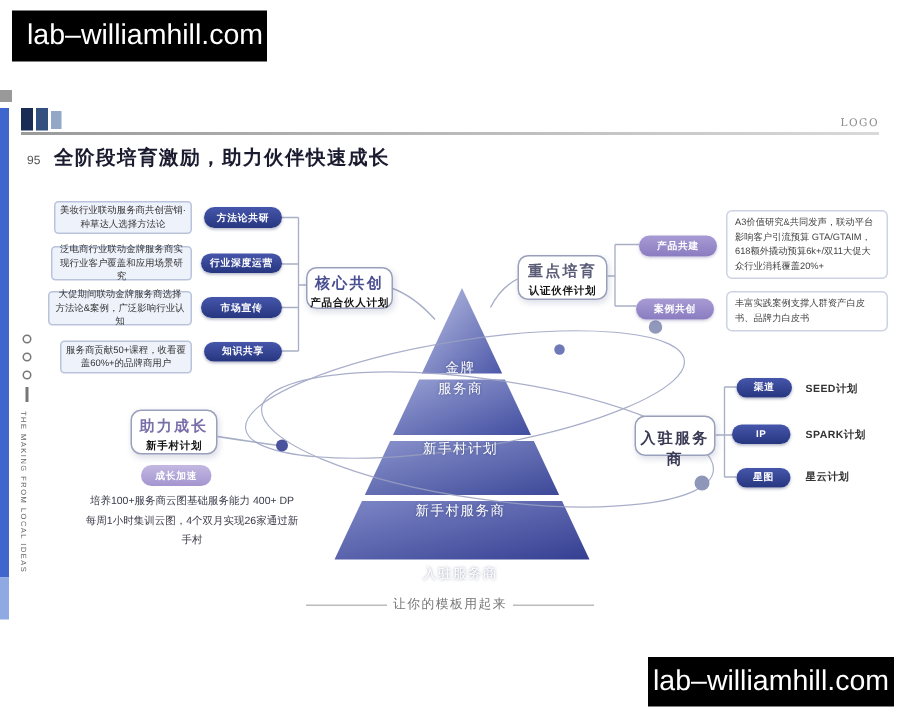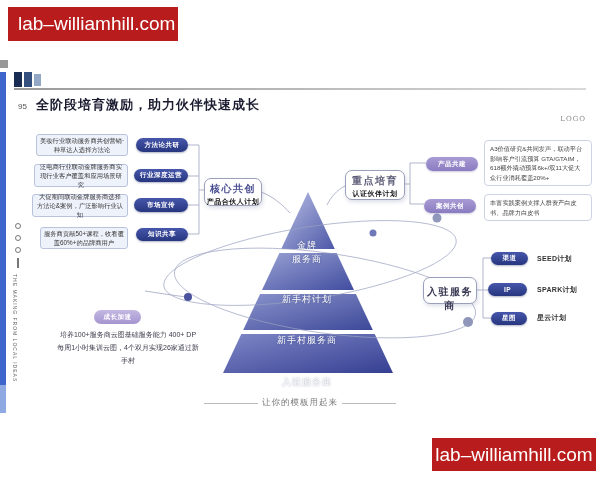--- a/index.html
+++ b/index.html
@@ -1,25 +1,25 @@
 <!DOCTYPE html>
 <html><head>
 <meta charset="utf-8">
 <style>
   html,body{margin:0;padding:0;background:#fff;}
   #screen{position:relative;width:600px;height:480px;background:#ffffff;overflow:hidden;
           font-family:"Liberation Sans",sans-serif;}
   .abs{position:absolute;}
-  .wm{background:#b91c1c;color:#fff;font-size:19px;display:flex;align-items:center;
+  .wm{background:#000000;color:#fff;font-size:19px;display:flex;align-items:center;
       font-family:"Liberation Sans",sans-serif;}
   .sq{position:absolute;}
   .hline{position:absolute;height:2px;background:linear-gradient(90deg,#9a9a9a,#d9d9d9);}
   .title{font-family:"DejaVu Serif",serif;font-weight:600;color:#1b1b30;font-size:13px;letter-spacing:1px;}
   .pagenum{font-size:8px;color:#555;}
-  .logo{font-family:"DejaVu Serif",serif;font-size:7px;color:#8a8a8a;letter-spacing:1px;margin-top:37px;}
+  .logo{font-family:"DejaVu Serif",serif;font-size:7px;color:#8a8a8a;letter-spacing:1px;}
   .note-box{background:#eef2fb;border:1px solid #b9c3dc;border-radius:3px;color:#333;
             font-size:6.3px;line-height:1.45;text-align:center;display:flex;align-items:center;
             justify-content:center;padding:2px 3px;box-sizing:border-box;}
   .pill{color:#fff;border-radius:999px;display:flex;align-items:center;justify-content:center;
         font-size:6.5px;font-weight:bold;letter-spacing:.5px;box-sizing:border-box;}
   .pill-blue{background:linear-gradient(180deg,#4656ab,#27367f);box-shadow:0 1px 2px rgba(30,40,90,.35);}
   .pill-purple{background:linear-gradient(180deg,#a89bd4,#8a7cc0);box-shadow:0 1px 2px rgba(90,80,140,.3);}
   .pill-lav{background:linear-gradient(180deg,#c3b8e2,#a495cf);}
   .white-box{background:#fff;border:1px solid #9aa0bb;border-radius:7px;text-align:center;
              box-shadow:1px 2px 4px rgba(60,70,120,.18);box-sizing:border-box;padding-top:3px;}
@@ -141,20 +141,24 @@
     <div class="box-title gray">重点培育</div>
     <div class="box-sub">认证伙伴计划</div>
   </div>
 
   <div class="abs pill pill-purple" style="left:426px;top:157px;width:52px;height:14px;">产品共建</div>
   <div class="abs rtext" style="left:484px;top:140px;width:108px;">A3价值研究&amp;共同发声，联动平台影响客户引流预算 GTA/GTAIM，618额外撬动预算6k+/双11大促大众行业消耗覆盖20%+</div>
 
   <div class="abs pill pill-purple" style="left:424px;top:199px;width:52px;height:14px;">案例共创</div>
   <div class="abs rtext" style="left:484px;top:194px;width:108px;">丰富实践案例支撑人群资产白皮书、品牌力白皮书</div>
 
+  <div class="abs white-box" style="left:87px;top:273px;width:58px;height:30px;">
+    <div class="box-title purple">助力成长</div>
+    <div class="box-sub">新手村计划</div>
+  </div>
   <div class="abs pill pill-lav" style="left:94px;top:310px;width:47px;height:14px;">成长加速</div>
   <div class="abs growth-note" style="left:57px;top:329px;width:142px;">培养100+服务商云图基础服务能力 400+ DP每周1小时集训云图，4个双月实现26家通过新手村</div>
 
   <div class="abs white-box" style="left:423px;top:277px;width:54px;height:27px;padding-top:7px;">
     <div class="box-title dark">入驻服务商</div>
   </div>
   <div class="abs pill pill-blue" style="left:491px;top:252px;width:37px;height:13px;">渠道</div>
   <div class="abs seed-label" style="left:537px;top:254px;">SEED计划</div>
   <div class="abs pill pill-blue" style="left:488px;top:283px;width:39px;height:13px;">IP</div>
   <div class="abs seed-label" style="left:537px;top:285px;">SPARK计划</div>

